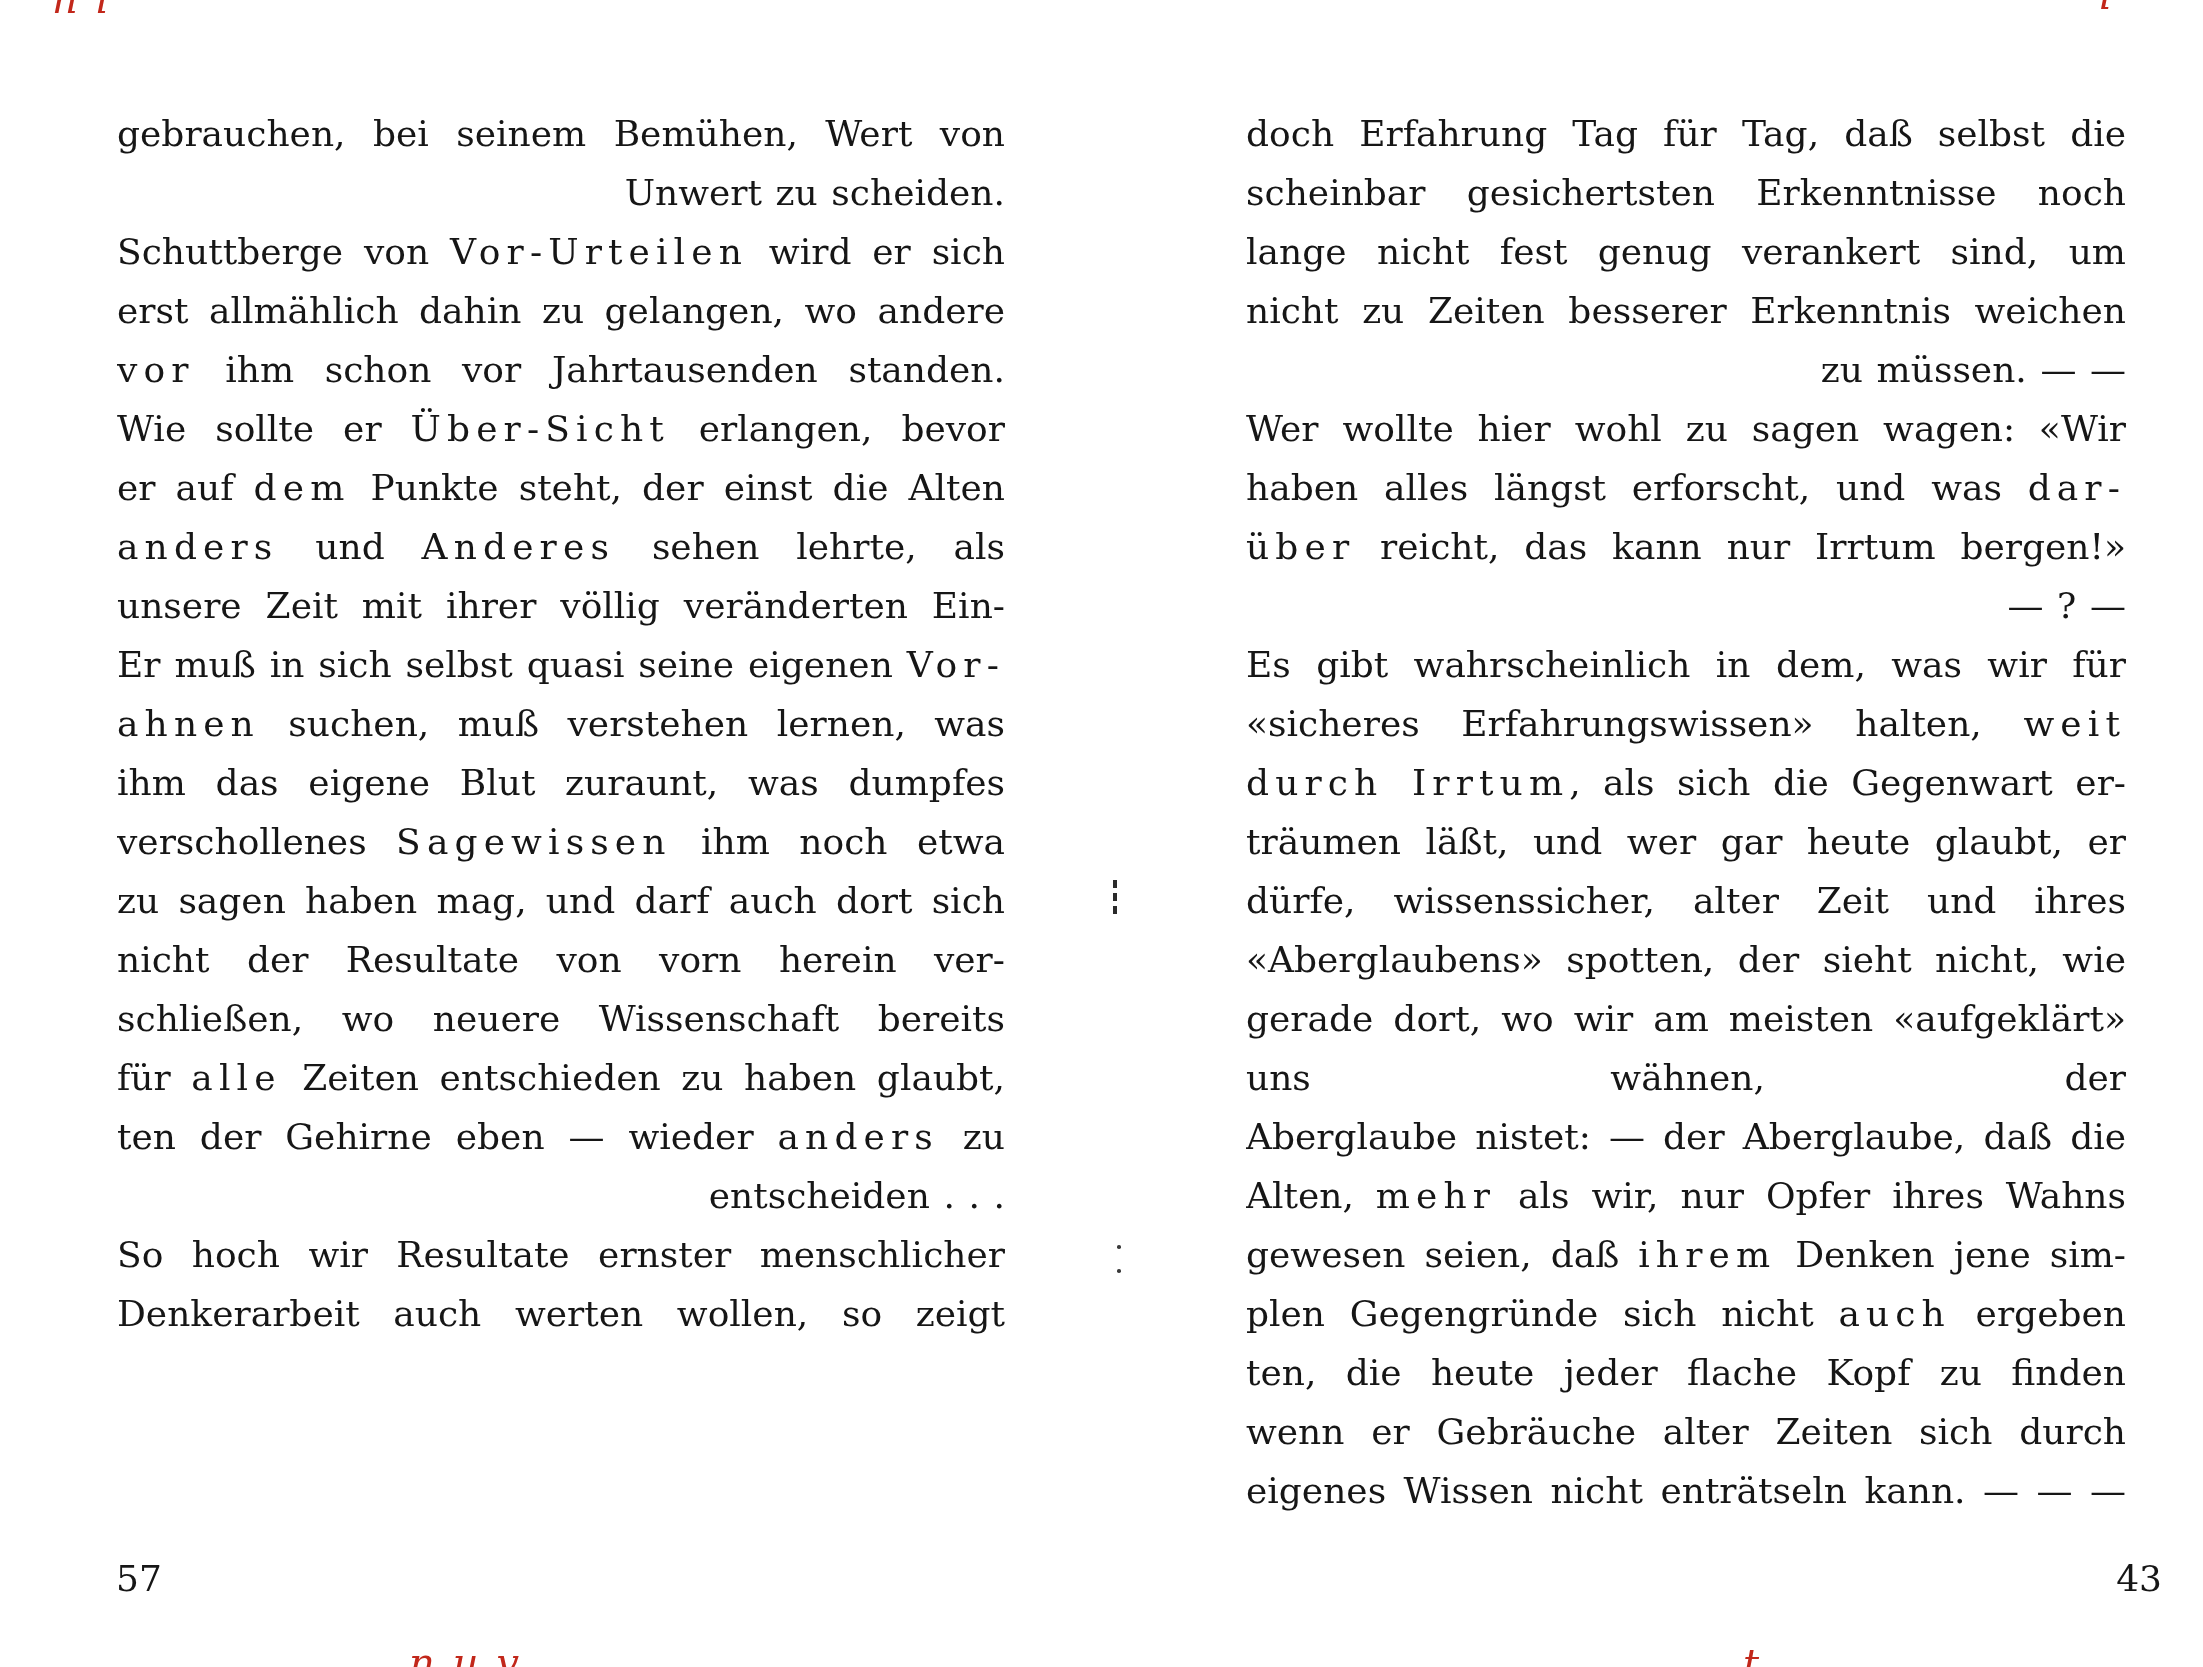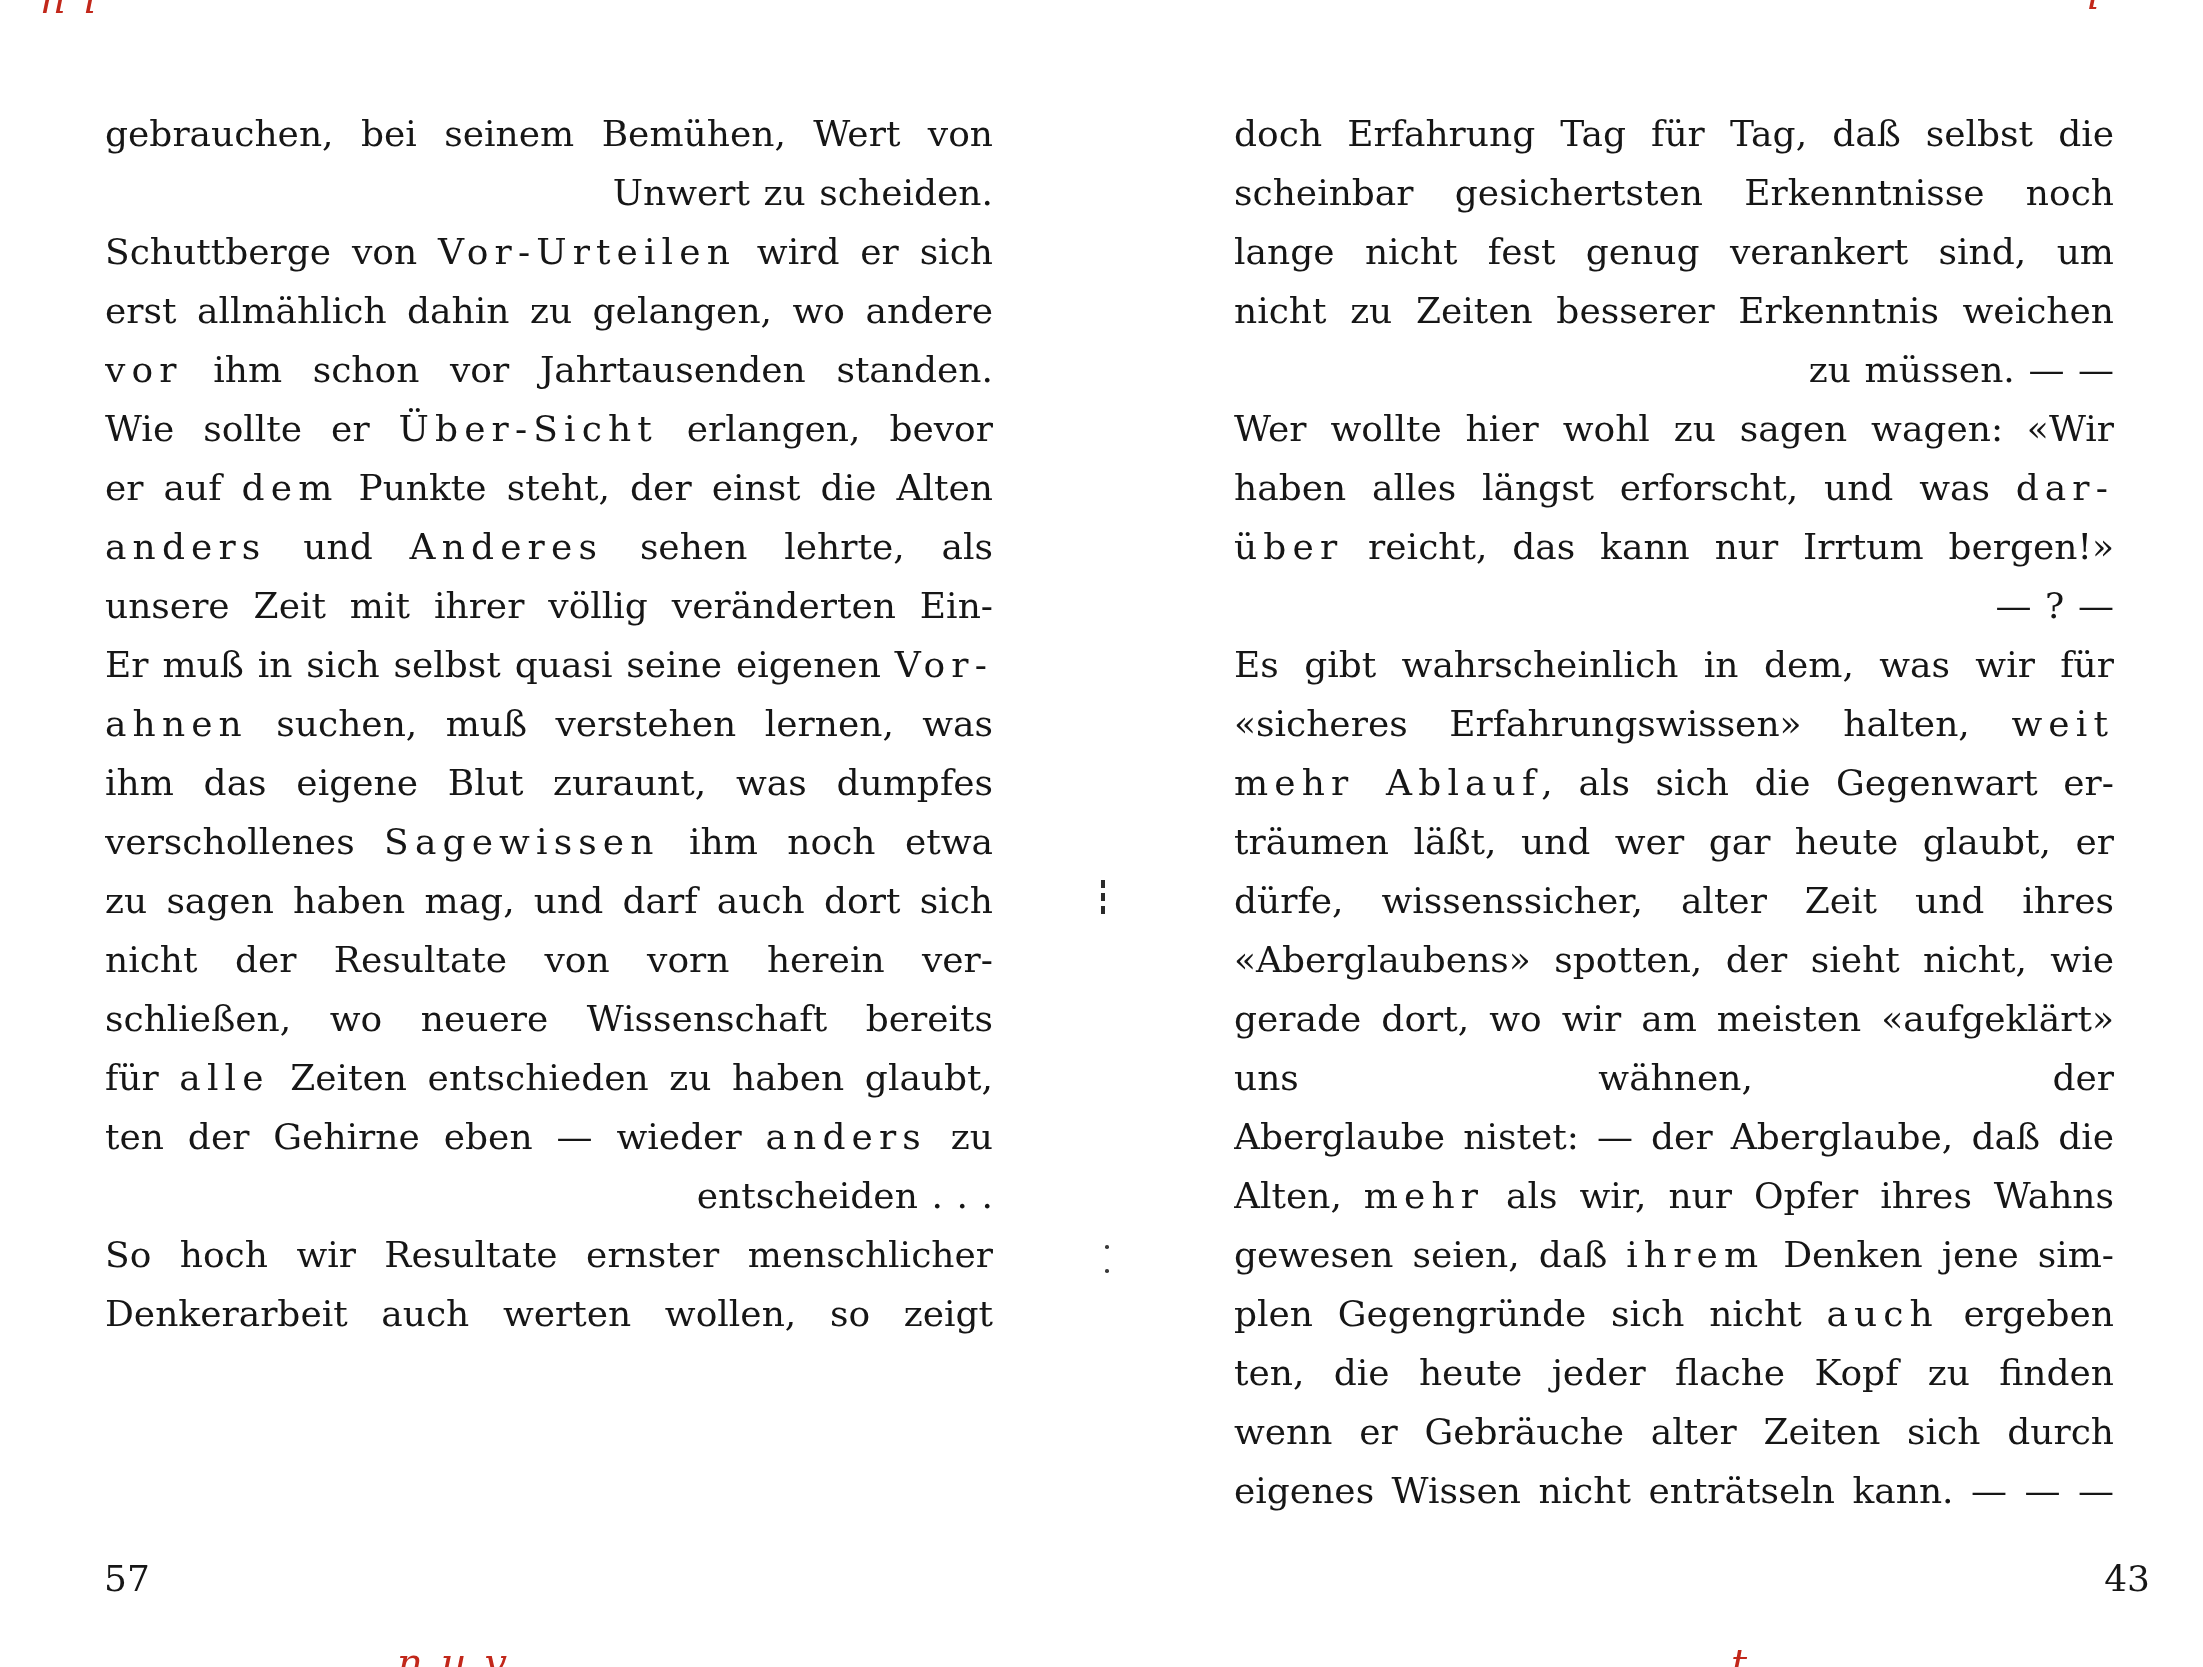--- a/index.html
+++ b/index.html
@@ -8,21 +8,21 @@
     width: 2203px;
     height: 1668px;
     overflow: hidden;
   }
   body {
     position: relative;
     background: var(--paper, #ffffff);
     font-family: "DejaVu Serif", "Liberation Serif", serif;
     color: var(--ink, #161616);
   }
-  .spread { position: absolute; inset: 0; }
+  .spread { position: absolute; inset: 0; margin-left: 12px; }
   .page { position: absolute; top: 0; height: 100%; }
   .page-left  { left: 0;      width: 1102px; }
   .page-right { left: 1102px; width: 1102px; }
 
   .textblock {
     position: absolute;
     top: 104px;
     font-size: 36px;
   }
   .page-left  .textblock { left: 105px;  width: 888px; }
@@ -122,21 +122,21 @@
         <div class="line just"><span>scheinbar gesichertsten Erkenntnisse noch</span></div>
         <div class="line just"><span>lange nicht fest genug verankert sind, um</span></div>
         <div class="line just"><span>nicht zu Zeiten besserer Erkenntnis weichen</span></div>
         <div class="line"><span>zu müssen. — —</span></div>
         <div class="line just"><span>Wer wollte hier wohl zu sagen wagen: «Wir</span></div>
         <div class="line just"><span>haben alles längst erforscht, und was </span><span class="sp">dar-</span></div>
         <div class="line just"><span class="sp">über</span><span> reicht, das kann nur Irrtum bergen!»</span></div>
         <div class="line"><span>— ? —</span></div>
         <div class="line just"><span>Es gibt wahrscheinlich in dem, was wir für</span></div>
         <div class="line just"><span>«sicheres Erfahrungswissen» halten, </span><span class="sp">weit</span></div>
-        <div class="line just"><span class="sp">mehr Ablauf</span><span>, als sich die Gegenwart er-</span></div>
+        <div class="line just"><span class="sp">durch Irrtum</span><span>, als sich die Gegenwart er-</span></div>
         <div class="line just"><span>träumen läßt, und wer gar heute glaubt, er</span></div>
         <div class="line just"><span>dürfe, wissenssicher, alter Zeit und ihres</span></div>
         <div class="line just"><span>«Aberglaubens» spotten, der sieht nicht, wie</span></div>
         <div class="line just"><span>gerade dort, wo wir am meisten «aufgeklärt»</span></div>
         <div class="line just"><span>uns wähnen, der </span></div>
         <div class="line just"><span>Aberglaube nistet: — der Aberglaube, daß die</span></div>
         <div class="line just"><span>Alten, </span><span class="sp">mehr</span><span> als wir, nur Opfer ihres Wahns</span></div>
         <div class="line just"><span>gewesen seien, daß </span><span class="sp">ihrem</span><span> Denken jene sim-</span></div>
         <div class="line just"><span>plen Gegengründe sich nicht </span><span class="sp">auch</span><span> ergeben hät-</span></div>
         <div class="line just"><span>ten, die heute jeder flache Kopf zu finden weiß,</span></div>

